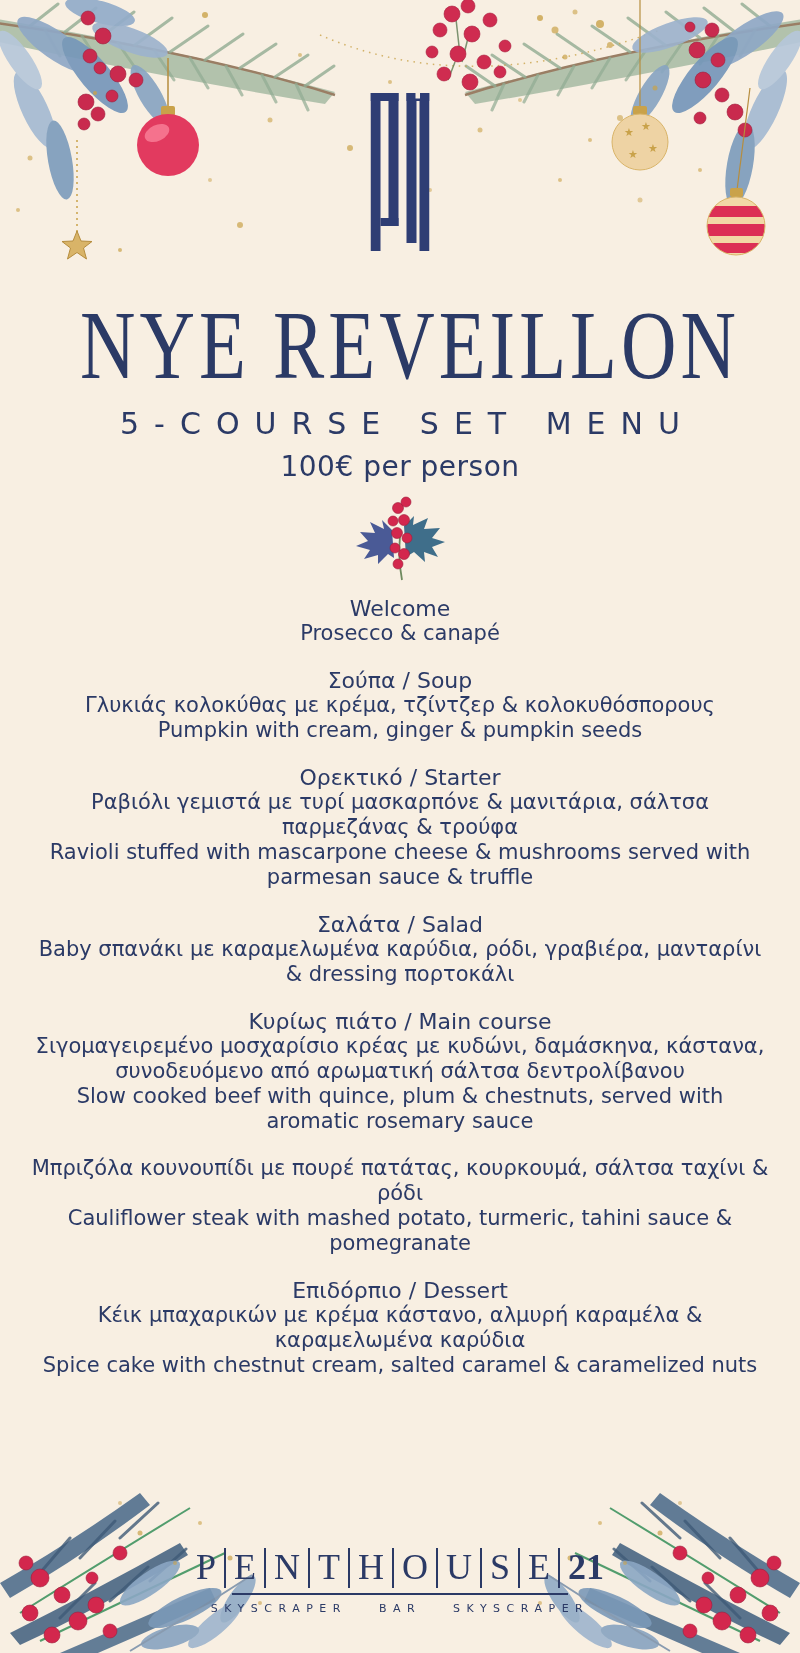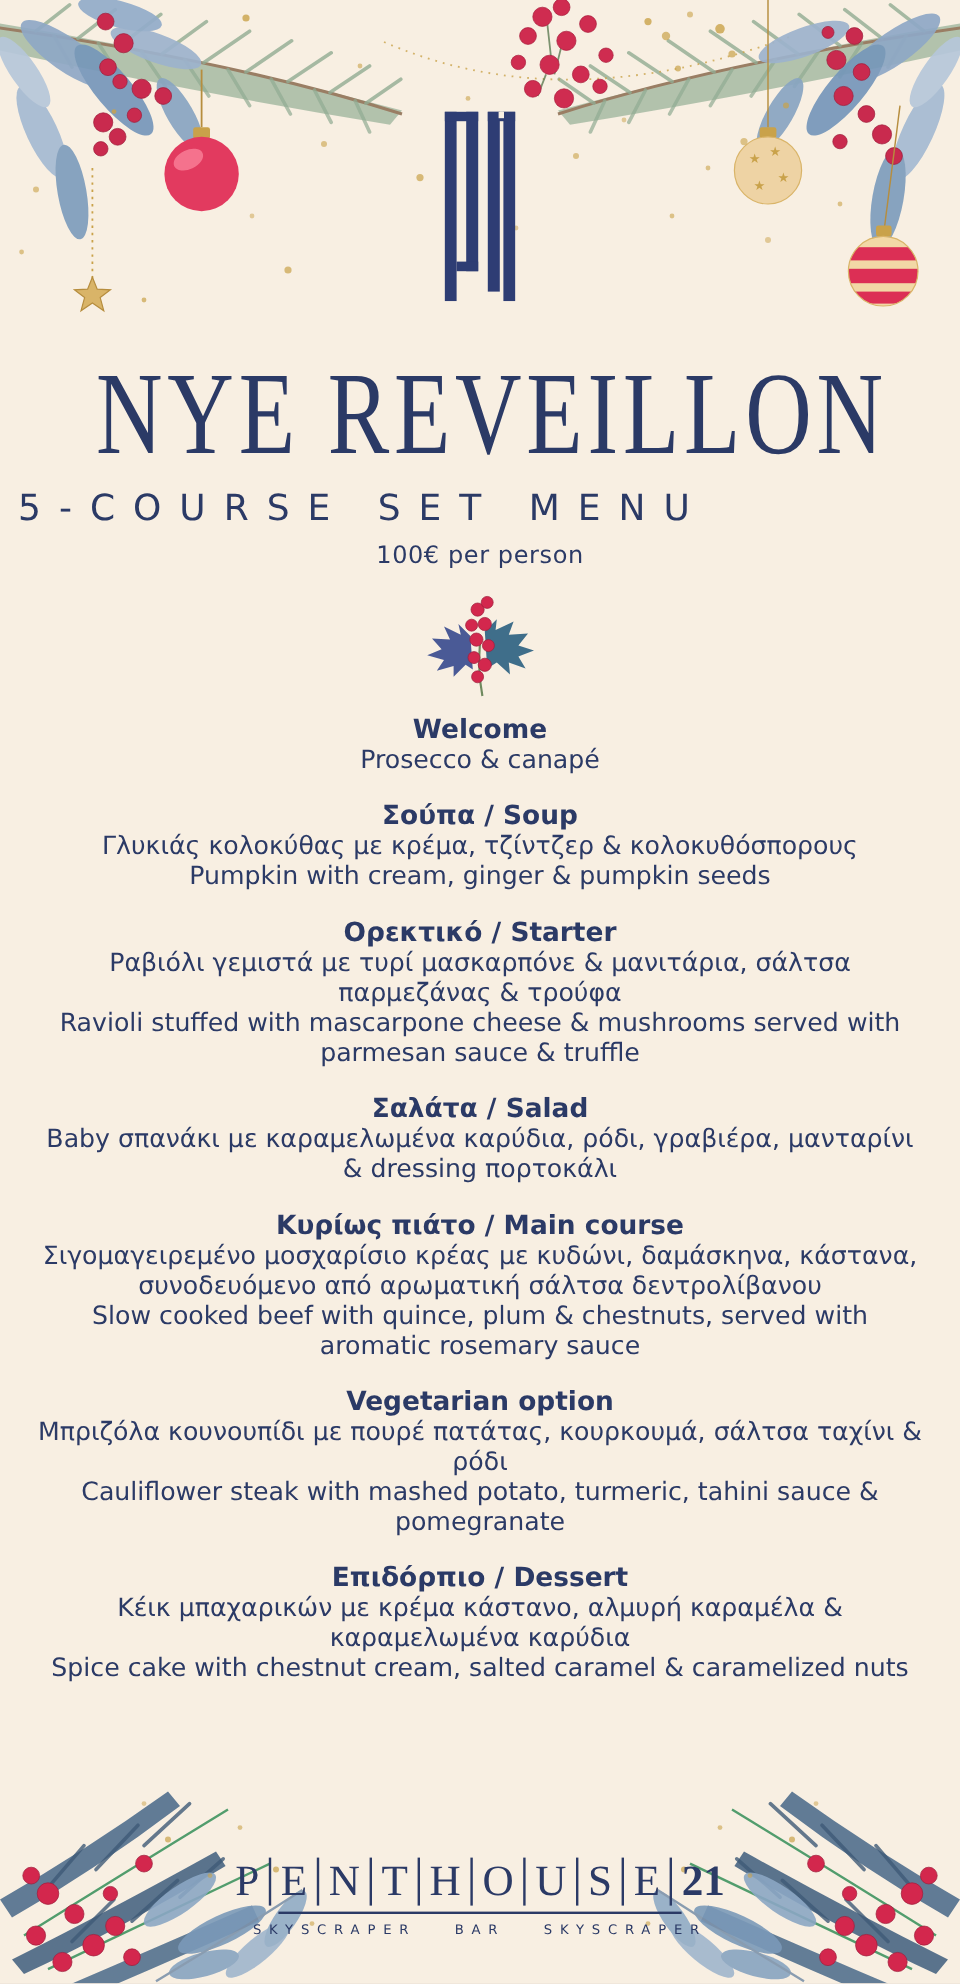--- a/index.html
+++ b/index.html
@@ -14,34 +14,34 @@
   .deco.bl{left:0;bottom:0;}
   .deco.br{right:0;bottom:0;transform:scaleX(-1);}
   .monogram{position:absolute;top:93px;left:50%;transform:translateX(-50%);}
   .title{
     position:absolute;top:296px;left:0;width:100%;text-align:center;
     font-family:"Liberation Serif","DejaVu Serif",serif;font-weight:400;
     font-size:96px;line-height:1;letter-spacing:5px;white-space:nowrap;
     transform:scale(.8,1.02);transform-origin:50% 0;
   }
   .subtitle{
-    position:absolute;top:406px;left:0;width:100%;
+    position:absolute;top:406px;left:0;width:100%;text-align:center;
     font-size:30px;letter-spacing:15px;white-space:nowrap;text-indent:15px;
   }
   .price{
     position:absolute;top:450px;left:0;width:100%;text-align:center;
-    font-size:20px;letter-spacing:.5px;
+    font-size:28px;letter-spacing:.5px;
   }
   .holly{position:absolute;top:496px;left:50%;transform:translateX(-50%);}
   .sections{
     position:absolute;top:596px;left:30px;right:30px;text-align:center;
   }
   .section{margin:0 0 22px 0;}
   .section h3{
-    margin:0;font-size:22px;line-height:25px;font-weight:bold;color:#2b3a66;
+    margin:0;font-size:22px;line-height:25px;font-weight:normal;color:#2b3a66;
   }
   .gr,.en{margin:0;font-size:21px;line-height:25px;}
   .en{}
   .footer{
     position:absolute;top:1548px;left:0;width:100%;text-align:center;
   }
   .brand{
     display:inline-flex;align-items:baseline;
     font-family:"Liberation Serif","DejaVu Serif",serif;font-size:36px;
     line-height:1.1;color:#2b3a66;
@@ -339,21 +339,20 @@
     <div class="section">
       <h3>Σαλάτα / Salad</h3>
       <p class="gr">Baby σπανάκι με καραμελωμένα καρύδια, ρόδι, γραβιέρα, μανταρίνι &amp; dressing πορτοκάλι</p>
     </div>
     <div class="section">
       <h3>Κυρίως πιάτο / Main course</h3>
       <p class="gr">Σιγομαγειρεμένο μοσχαρίσιο κρέας με κυδώνι, δαμάσκηνα, κάστανα, συνοδευόμενο από αρωματική σάλτσα δεντρολίβανου</p>
       <p class="en">Slow cooked beef with quince, plum &amp; chestnuts, served with aromatic rosemary sauce</p>
     </div>
     <div class="section">
-      <h3>Vegetarian option</h3>
       <p class="gr">Μπριζόλα κουνουπίδι με πουρέ πατάτας, κουρκουμά, σάλτσα ταχίνι &amp; ρόδι</p>
       <p class="en">Cauliflower steak with mashed potato, turmeric, tahini sauce &amp; pomegranate</p>
     </div>
     <div class="section">
       <h3>Επιδόρπιο / Dessert</h3>
       <p class="gr">Κέικ μπαχαρικών με κρέμα κάστανο, αλμυρή καραμέλα &amp; καραμελωμένα καρύδια</p>
       <p class="en">Spice cake with chestnut cream, salted caramel &amp; caramelized nuts</p>
     </div>
   </div>
 

